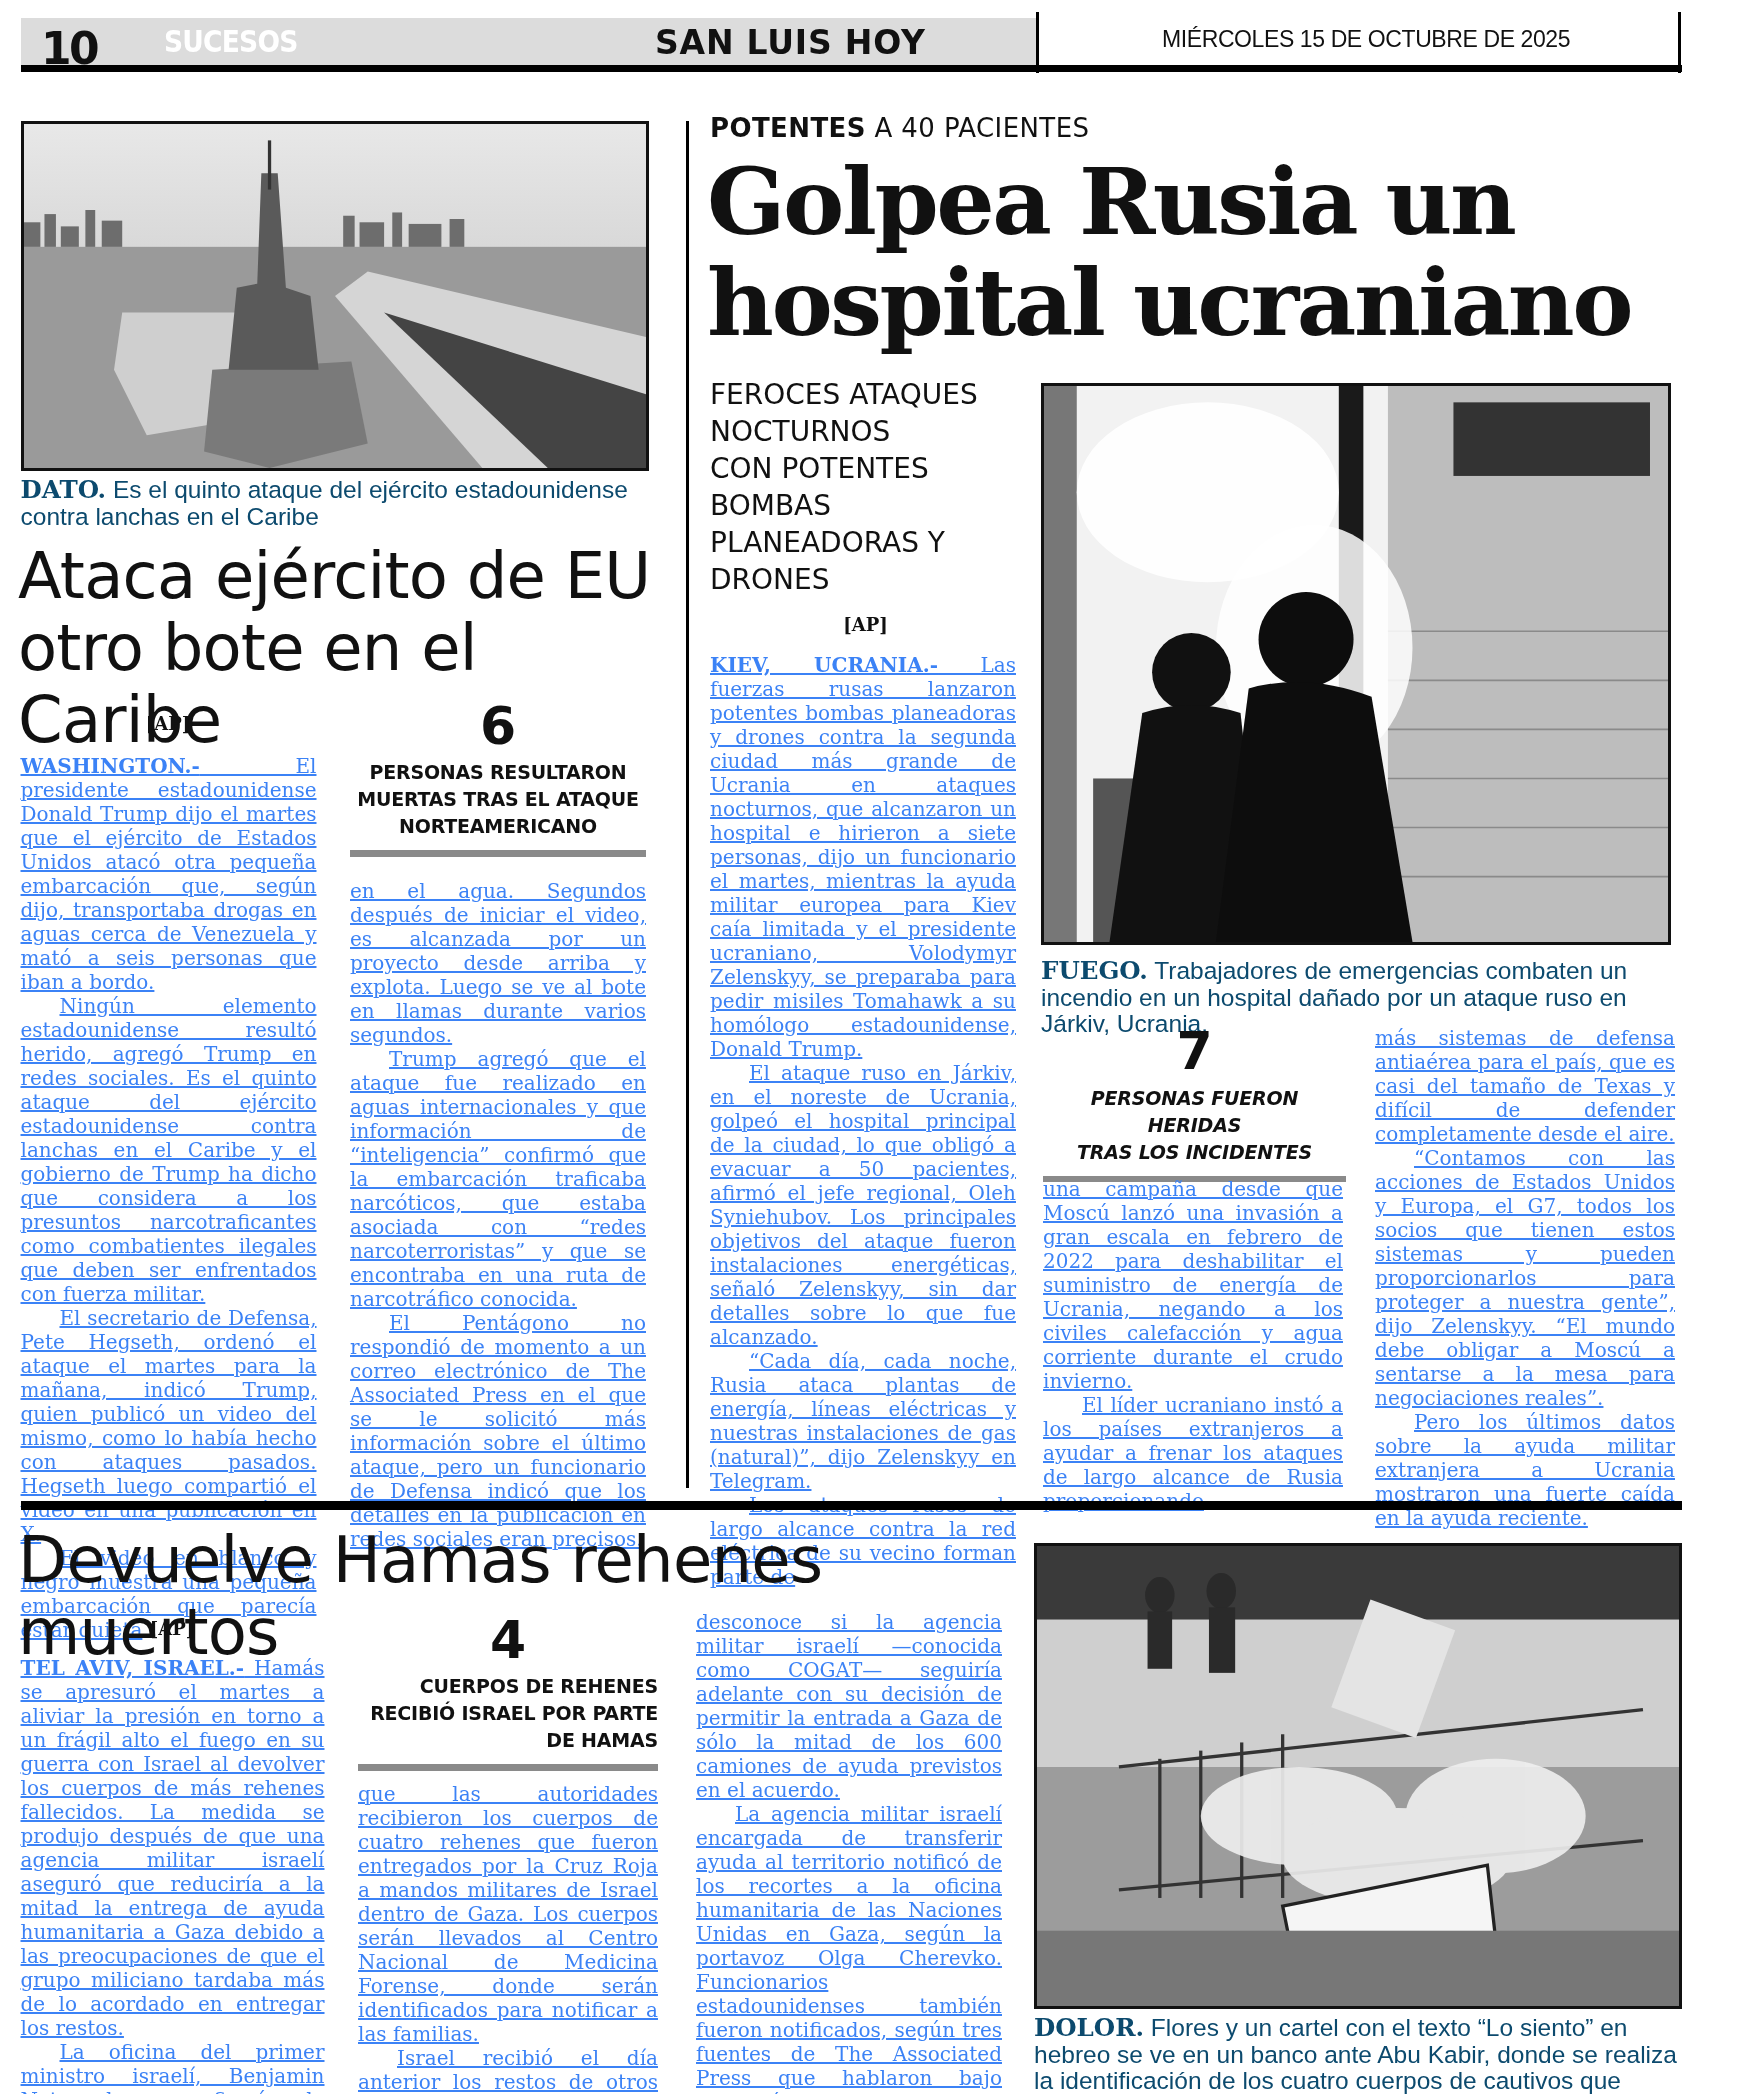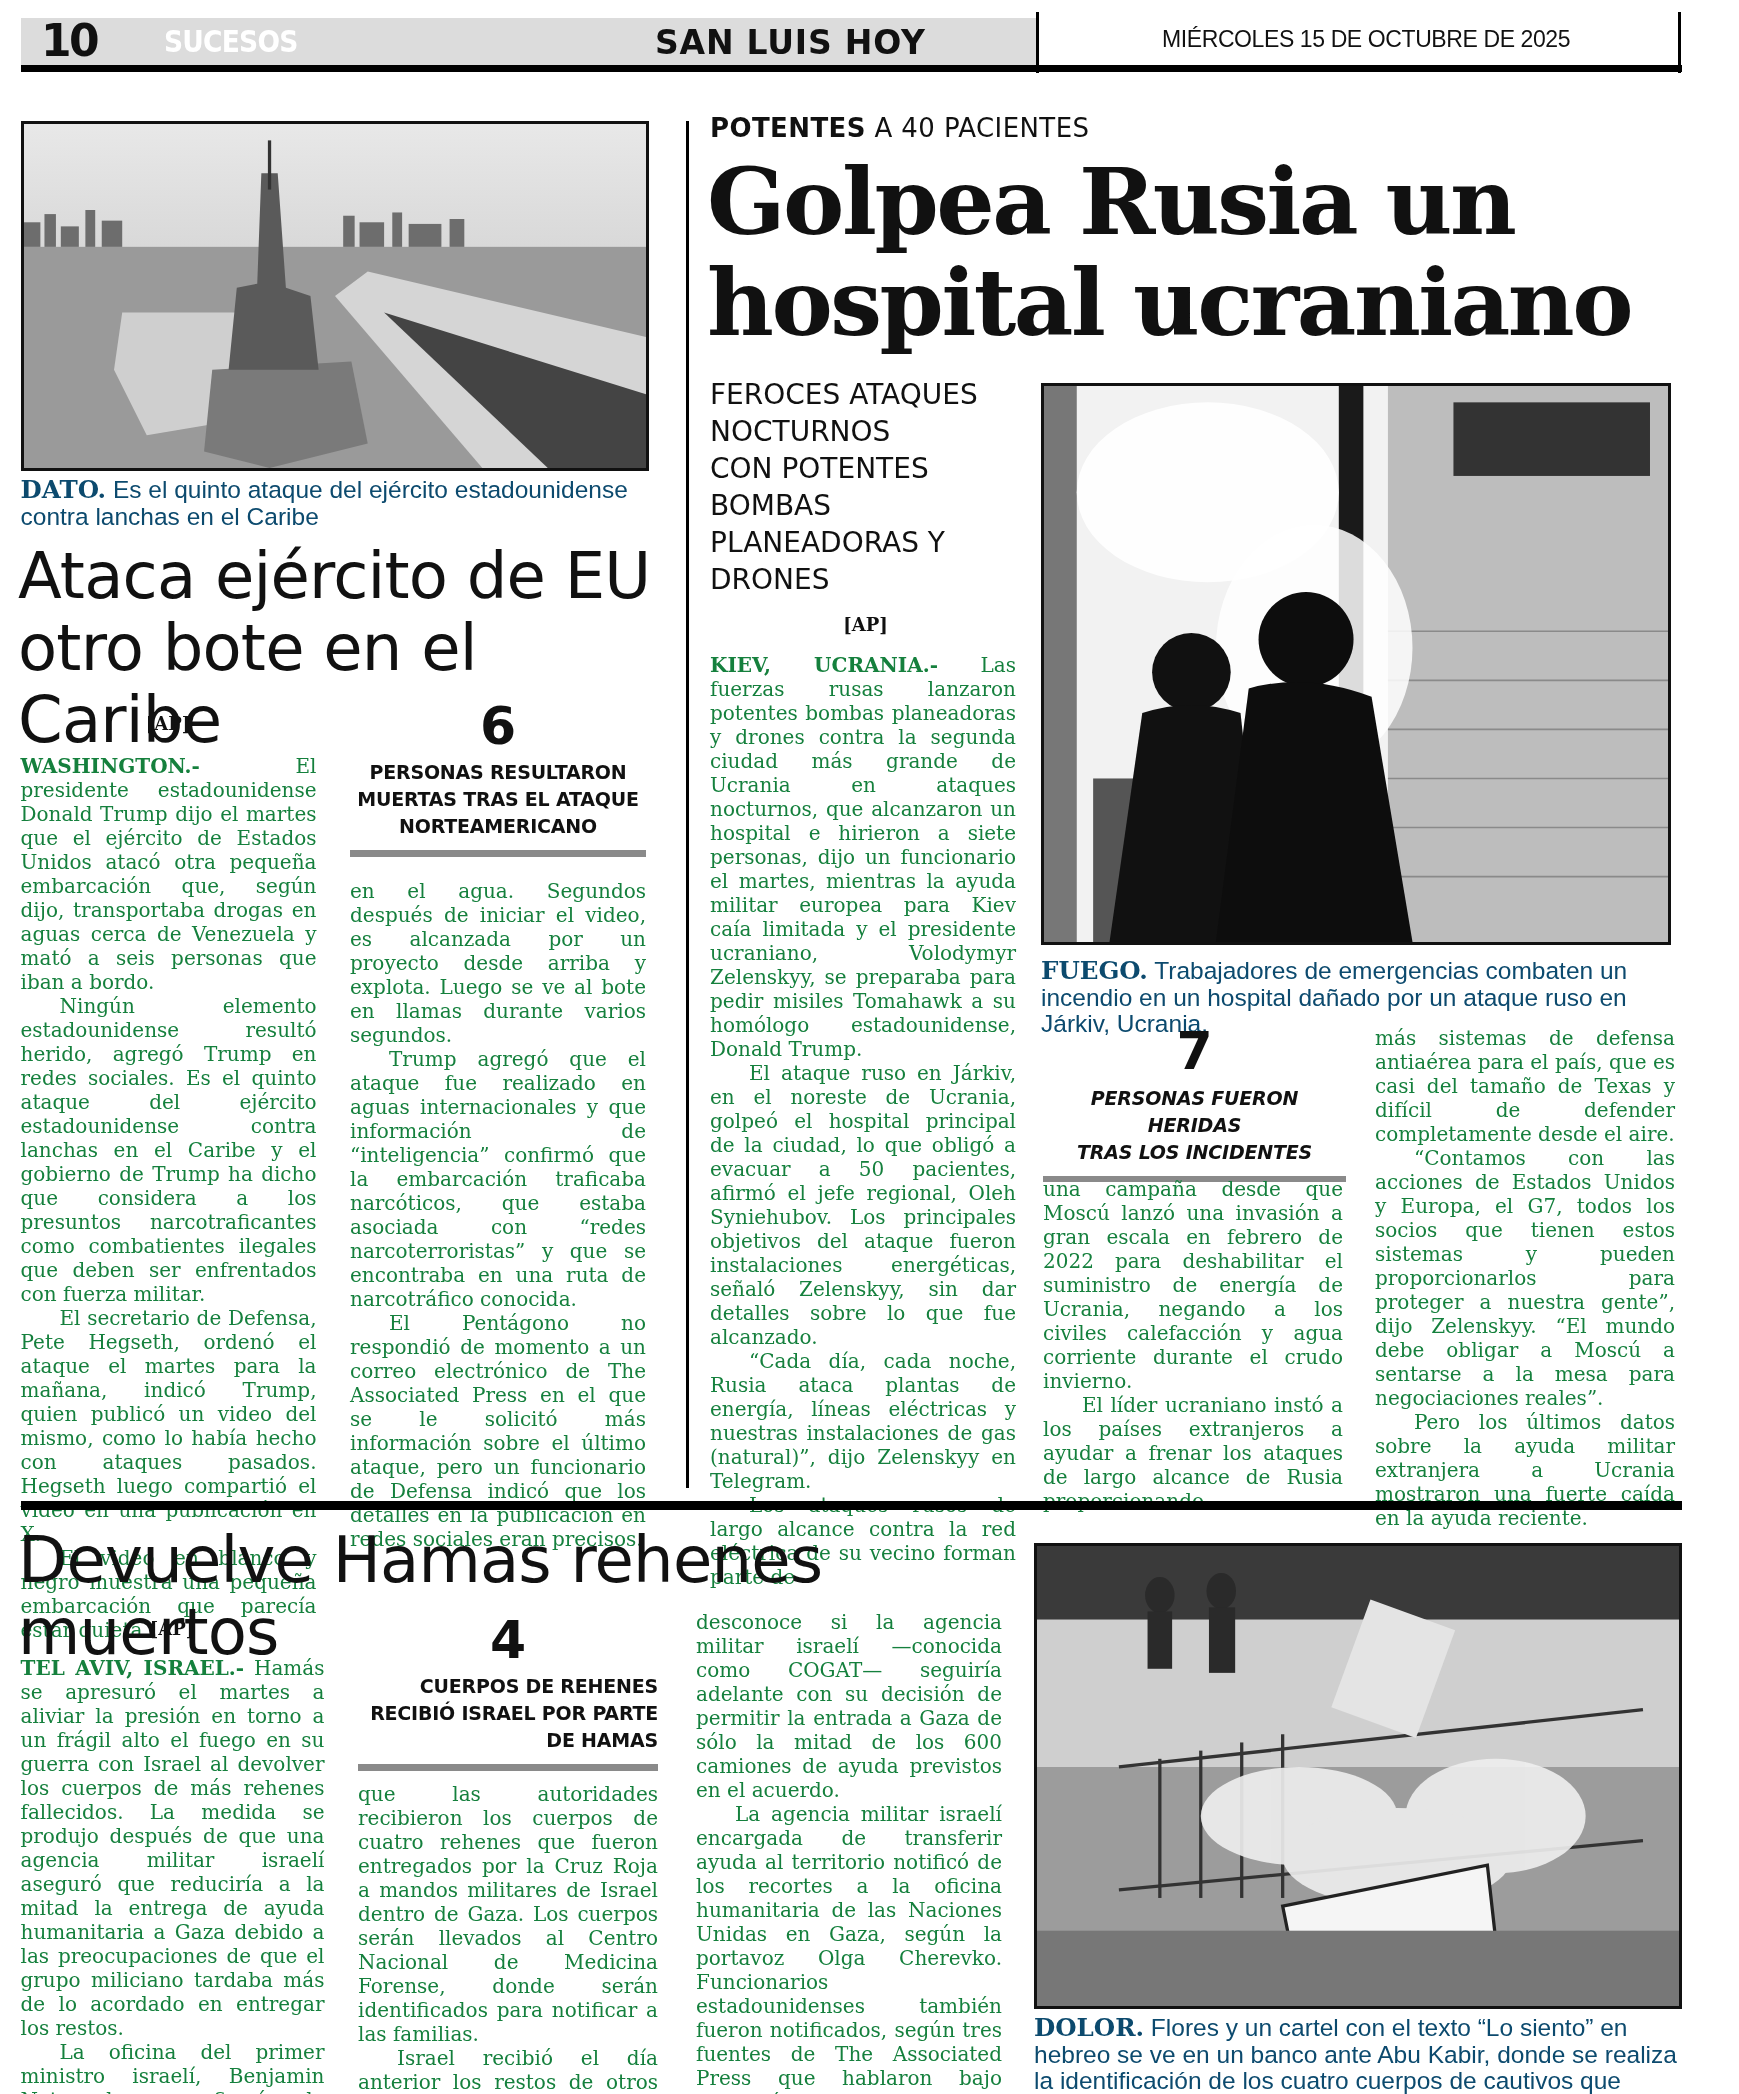--- a/index.html
+++ b/index.html
@@ -4,36 +4,36 @@
 <style>
   html, body { margin:0; padding:0; background:#fff; }
   body { width:1740px; height:2095px; position:relative; overflow:hidden; color:#111; font-family:"DejaVu Serif", serif; }
   .abs { position:absolute; }
 
   
   .hdr-bar { left:20.5px; top:18px; width:1015px; height:47px; background:#dcdcdc; }
   .hdr-black { left:20.5px; top:65px; width:1661px; height:6.5px; background:#000; }
   .hdr-vline { left:1036px; top:11.5px; width:2.5px; height:61px; background:#000; }
   .hdr-rline { left:1678px; top:11.5px; width:2.5px; height:61px; background:#000; }
-  .page-num { left:41px; top:15px; font:900 44px "DejaVu Sans", sans-serif; letter-spacing:-2.5px; }
+  .page-num { left:41px; top:23px; font:900 44px "DejaVu Sans", sans-serif; letter-spacing:-2.5px; }
   .section { left:164px; top:24.5px; font:bold 29.5px "DejaVu Sans Condensed","DejaVu Sans", sans-serif; color:#fff; letter-spacing:-0.8px; }
   .masthead { left:655px; top:23px; font:900 33px "DejaVu Sans", sans-serif; letter-spacing:0.8px; }
   .date { left:1162px; top:26px; font:23px "Liberation Sans Narrow","Liberation Sans", sans-serif; letter-spacing:-0.4px;text-align:center; }
 
   
   .photo { border:3.3px solid #111; overflow:hidden; }
   .photo svg { display:block; width:100%; height:100%; }
 
   .caption { font:24.5px "Liberation Sans Narrow","Liberation Sans", sans-serif; line-height:26px; color:#0c4a6e; }
   .caption b { font:900 24.5px "DejaVu Serif", serif; }
 
   .headline-sans { font:500 64px "DejaVu Sans", sans-serif; line-height:72px; letter-spacing:-0.8px; }
   .byline { font:bold 18px "DejaVu Serif", serif; text-align:center;margin-top:8px; }
 
-  .body { font:20px "DejaVu Serif", serif; line-height:24px; text-align:justify; color:#15803d; hyphens:manual; }
+  .body { font:20px "DejaVu Serif", serif; line-height:24px; text-align:justify; color:#3b82f6; hyphens:manual;text-decoration:underline; }
   .body p { margin:0; text-indent:39px; }
   .body p.first { text-indent:0; }
   .body b { font-weight:900; }
 
   .stat-num { font:900 52px "DejaVu Sans", sans-serif; text-align:center; }
   .stat-text { font:bold 19px "DejaVu Sans", sans-serif; text-align:center; line-height:27px; letter-spacing:-0.2px; }
   .stat-rule { height:6.5px; background:#8a8a8a; }
 
   .kicker { font:26px "DejaVu Sans", sans-serif; letter-spacing:0.4px; }
   .kicker b { font-weight:900; }

